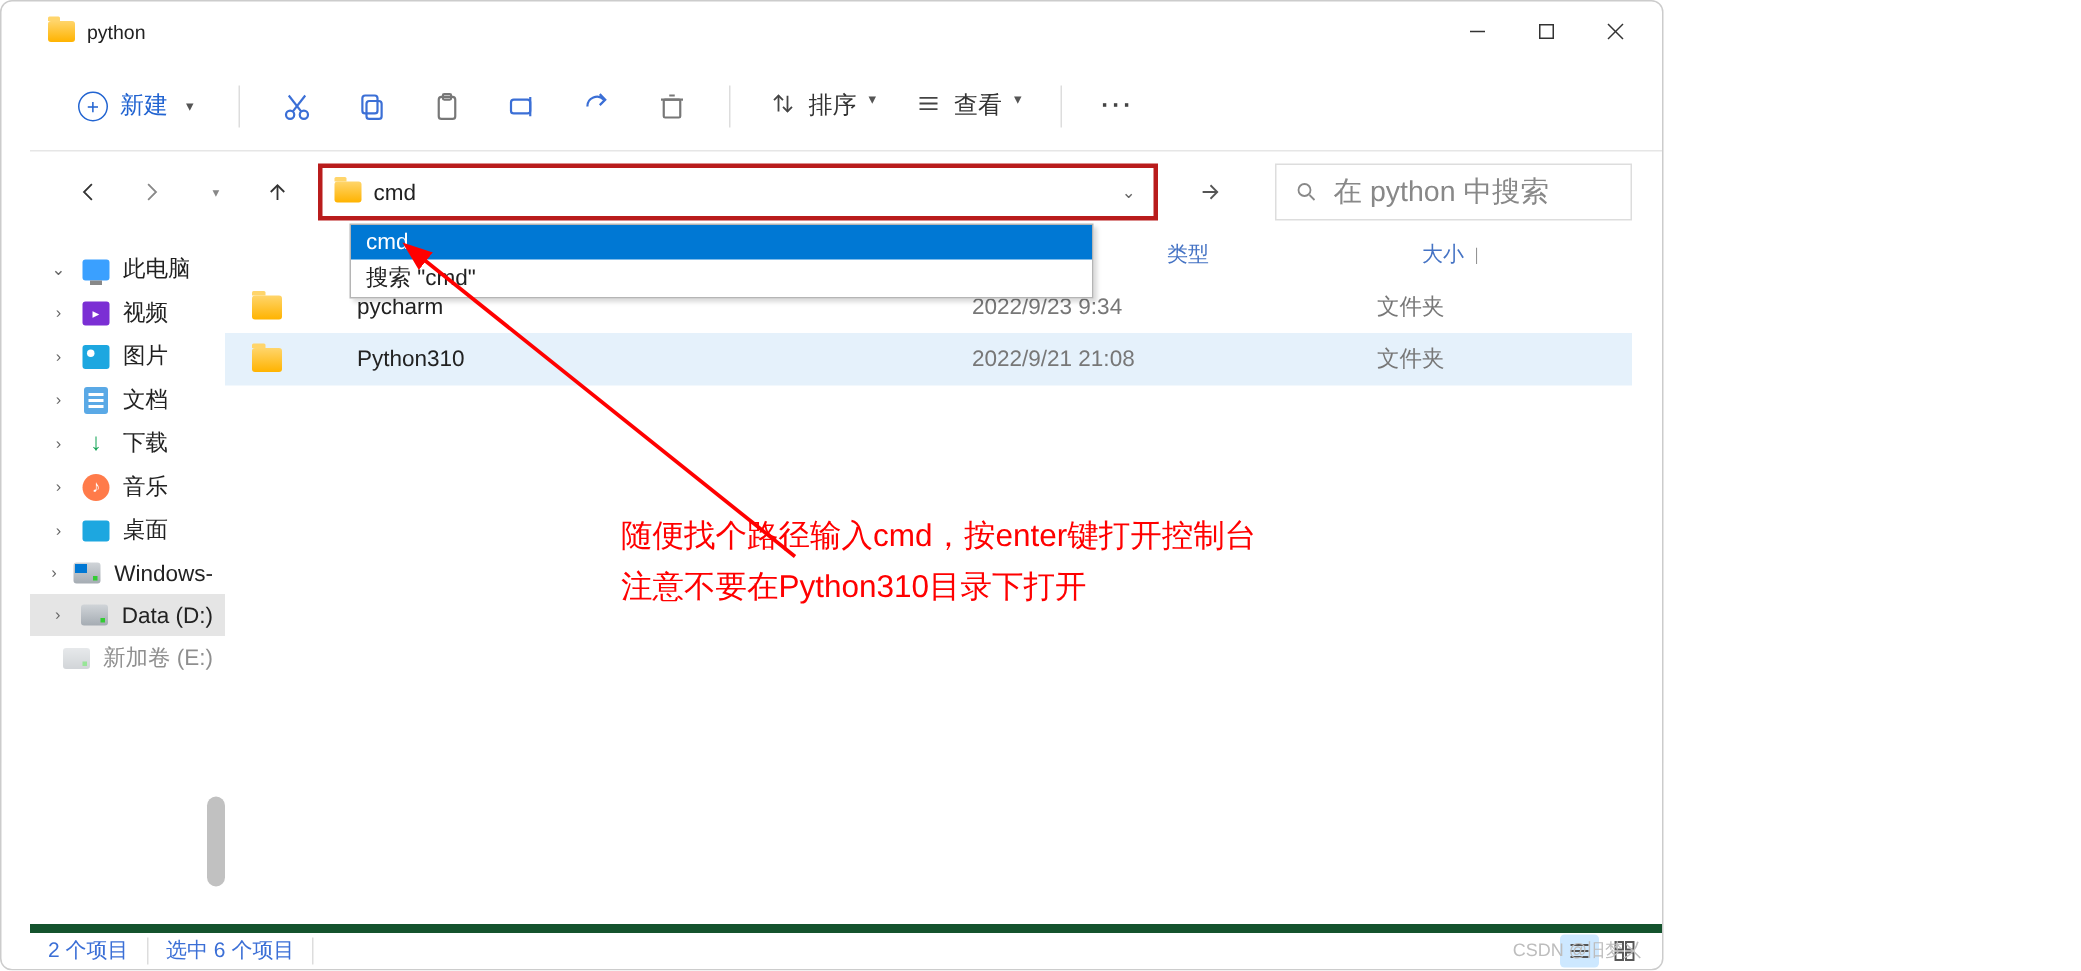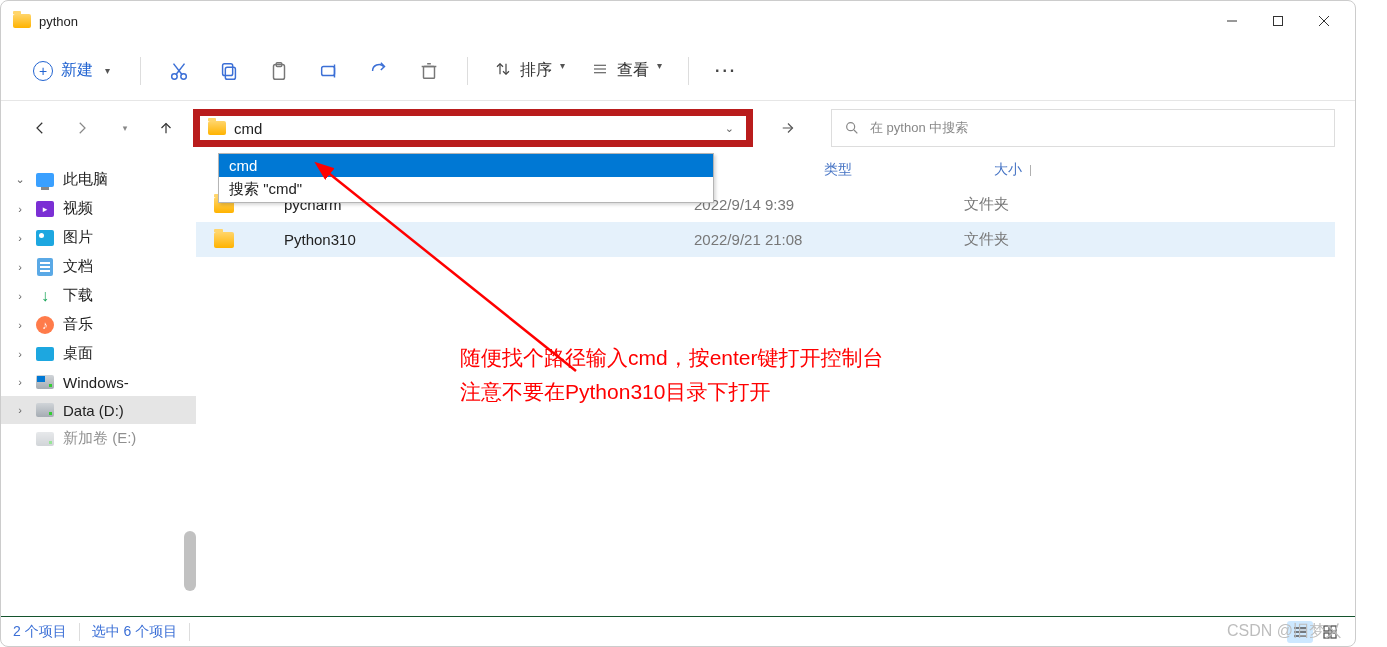--- a/index.html
+++ b/index.html
@@ -1,18 +1,18 @@
 <!DOCTYPE html>
 <html><head>
 <meta charset="utf-8">
 <style>
 * { margin: 0; padding: 0; box-sizing: border-box; font-family: "Segoe UI", "Microsoft YaHei", sans-serif; }
 body { width: 1387px; height: 647px; background: #fff; overflow: hidden; position: relative; }
 
-.window { width: 1356px; height: 647px; border: 1px solid #ccc; border-radius: 8px; overflow: hidden; position: relative; background: #fff; display: flex; flex-direction: column; }
+.window { width: 1109px; height: 647px; border: 1px solid #ccc; border-radius: 8px; overflow: hidden; position: relative; background: #fff; display: flex; flex-direction: column; padding-left: 19px; }
 
 
 .titlebar { height: 40px; display: flex; align-items: center; padding: 0 8px; }
 .titlebar .folder-ic { width: 18px; height: 14px; background: linear-gradient(#ffd56b,#ffb300); border-radius: 2px; margin: 0 8px 0 4px; position: relative; }
 .titlebar .folder-ic::before { content:""; position:absolute; top:-3px; left:0; width:8px; height:3px; background:#ffd56b; border-radius:1px 1px 0 0; }
 .titlebar .title { font-size: 13px; color: #222; }
 .titlebar .spacer { flex: 1; }
 .winbtn { width: 46px; height: 32px; display:flex; align-items:center; justify-content:center; color:#333; }
 .winbtn svg { width: 12px; height: 12px; }
 
@@ -30,36 +30,36 @@
 .tlabelbtn .chev { font-size:10px; color:#555;}
 .more { letter-spacing:2px; font-weight:bold; color:#444; padding:0 10px;}
 
 
 .navrow { display:flex; align-items:center; gap:12px; padding: 8px 20px 4px 24px; }
 .navarrow { width:30px; height:30px; display:flex; align-items:center; justify-content:center; color:#888; }
 .navarrow.enabled { color:#333; }
 .navarrow svg { width:18px; height:18px; }
 .navarrow .chev-sm { font-size:9px; margin-left:2px; color:#888;}
 
-.address { flex:0 0 560px; height:38px; border:7px solid #b91c1c; display:flex; align-items:center; padding: 0 8px; gap:8px; background:#fff; position:relative;}
+.address { flex:0 0 560px; height:38px; border:3px solid #b91c1c; display:flex; align-items:center; padding: 0 8px; gap:8px; background:#fff; position:relative;}
 .address .folder-ic { width:18px; height:14px; background: linear-gradient(#ffd56b,#ffb300); border-radius:2px; position:relative; flex-shrink:0;}
 .address .folder-ic::before { content:""; position:absolute; top:-3px; left:0; width:8px; height:3px; background:#ffd56b; border-radius:1px 1px 0 0; }
 .address input { flex:1; border:none; outline:none; font-size:15px; color:#222; background:transparent;}
 .address .drop-chev { color:#666; font-size:11px; padding:0 4px;}
 
 .dropdown { position:absolute; top:37px; left:18px; width: 496px; background:#fff; border:1px solid #b5b5b5; box-shadow: 2px 2px 3px rgba(0,0,0,0.15); z-index:10;}
 .dropdown .dd-item { padding: 3px 10px; font-size:15px; color:#222; }
 .dropdown .dd-item.sel { background:#0078d4; color:#fff; }
 
 .go-arrow { width:30px; height:30px; display:flex; align-items:center; justify-content:center; color:#555; margin-left:8px;}
 .go-arrow svg { width:18px; height:18px; }
 
 .searchbox { flex:1; height:38px; border:1px solid #ddd; display:flex; align-items:center; padding:0 12px; gap:10px; margin-left:16px; }
 .searchbox svg { width:16px; height:16px; color:#888; }
-.searchbox .ph { color:#888; font-size:13px; }
+.searchbox .ph { color:#888; font-size:19px; }
 
 
 .body { flex:1; display:flex; overflow:hidden; position:relative;}
 .sidebar { width:195px; border-right: none; padding-top:14px; overflow-y:auto; position:relative;}
 .sidebar::-webkit-scrollbar { width:14px; }
 .sb-item { display:flex; align-items:center; gap:8px; padding: 5px 8px 5px 12px; font-size:15px; color:#222; white-space:nowrap; overflow:hidden;}
 .sb-item.sel { background:#e5e5e5; }
 .sb-item .exp { width:14px; font-size:11px; color:#666; text-align:center;}
 .sb-item .ic { width:20px; height:18px; display:flex; align-items:center; justify-content:center; flex-shrink:0;}
 .sb-scroll-thumb { position:absolute; right:0; top:380px; width:12px; height:60px; background:#c1c1c1; border-radius:6px;}
@@ -94,28 +94,28 @@
 .row .folder-ic::before { content:""; position:absolute; top:-3px; left:0; width:9px; height:3px; background:#ffd56b; border-radius:1px 1px 0 0; }
 .row .name { width: 370px; color:#222;}
 .row .date { width: 230px; color:#777;}
 .row .type { width: 170px; color:#777;}
 
 
 .arrow-line { position:absolute; z-index:20; pointer-events:none;}
 .anno-text { position:absolute; z-index:20; color:#ff0000; font-size:21px; line-height:1.6; pointer-events:none;}
 
 
-.status { height: 30px; border-top:1px solid #14532d; display:flex; align-items:center; padding: 0 12px; font-size:14px; color:#3b6fd6;}
+.status { height: 30px; border-top:6px solid #14532d; display:flex; align-items:center; padding: 0 12px; font-size:14px; color:#3b6fd6;}
 .status .ssep { width:1px; height:18px; background:#ddd; margin:0 12px;}
 .status .spacer { flex:1;}
 .status .viewbtn { width:26px; height:22px; display:flex; align-items:center; justify-content:center; margin-left:4px;}
 .status .viewbtn svg { width:16px; height:16px; color:#555;}
 .status .viewbtn.active { background:#cde8ff; border-radius:3px;}
 
-.watermark { position:absolute; right:14px; bottom:4px; font-size:16px; color:#bdbdbd; z-index:4; }
+.watermark { position:absolute; right:14px; bottom:4px; font-size:12px; color:#bdbdbd; z-index:4; }
 </style>
 </head>
 <body>
 
 <div class="window">
 
   <div class="titlebar">
     <span class="folder-ic"></span>
     <span class="title">python</span>
     <span class="spacer"></span>
@@ -335,21 +335,21 @@
         <div class="ch-type">类型</div>
         <div class="ch-size">
             <span>大小</span>
             <span class="srt">│</span>
           </div>
       </div>
 
       <div class="row">
         <span class="folder-ic"></span>
         <span class="name">pycharm</span>
-        <span class="date">2022/9/14 9:39</span>
+        <span class="date">2022/9/23 9:34</span>
         <span class="type">文件夹</span>
       </div>
       <div class="row sel">
         <span class="folder-ic"></span>
         <span class="name">Python310</span>
         <span class="date">2022/9/21 21:08</span>
         <span class="type">文件夹</span>
       </div>
 
       <svg class="arrow-line" style="left:100px; top:-10px; width:320px; height:260px;">

